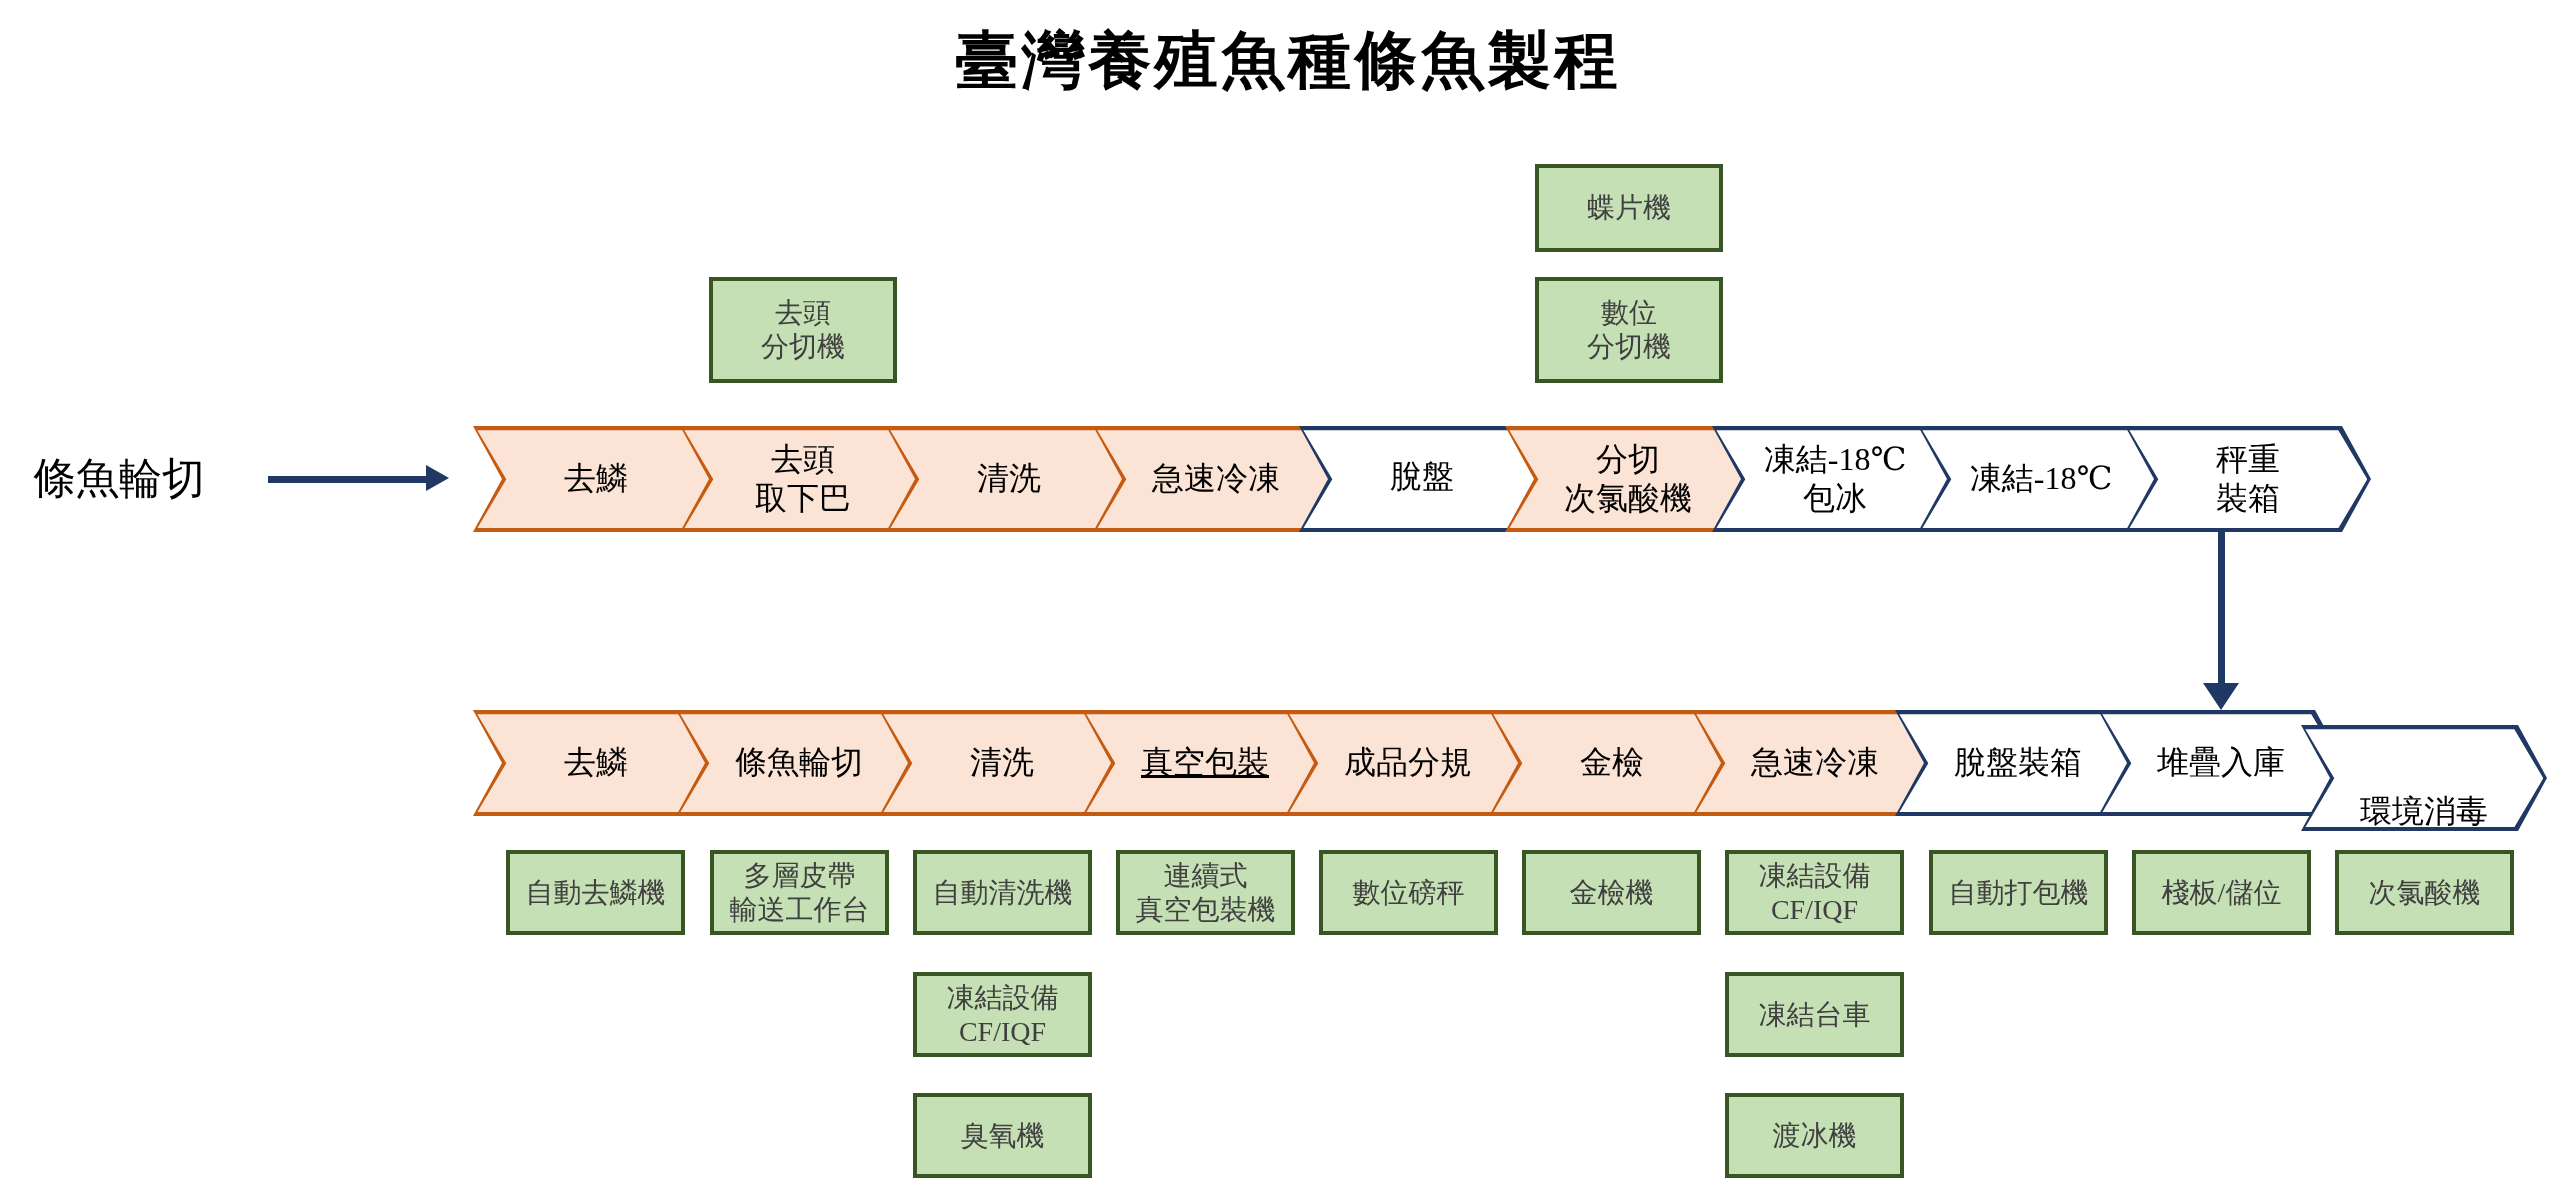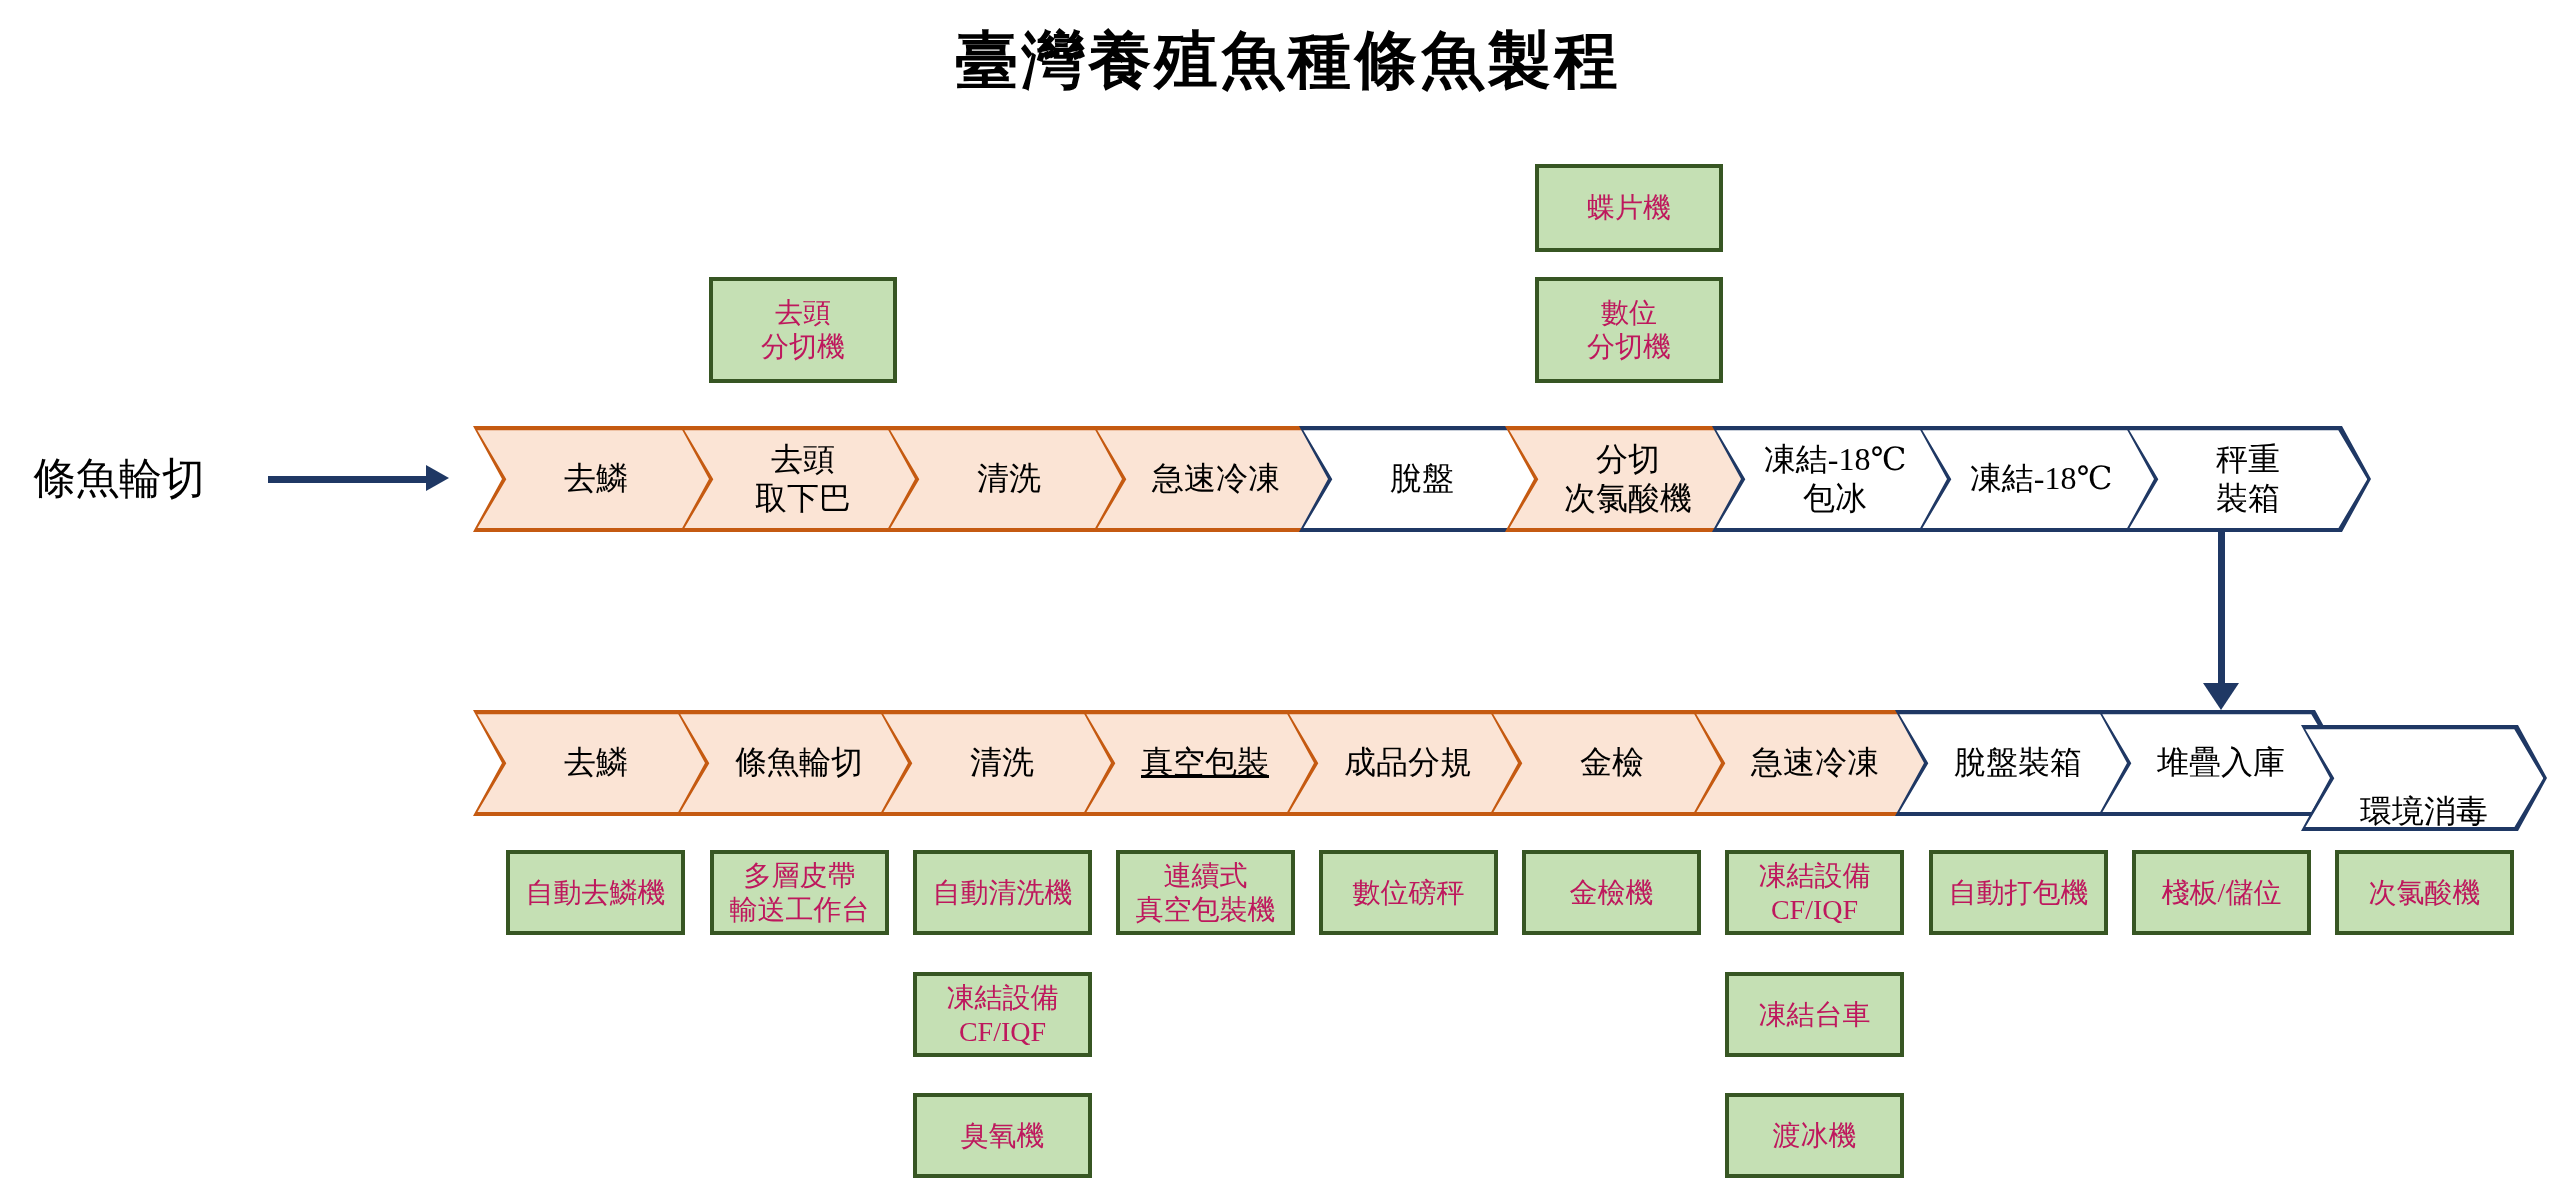--- a/index.html
+++ b/index.html
@@ -66,21 +66,21 @@
   .chev-text{position:relative;z-index:2;padding:0 6px;}
 
   
   .gbox{
     position:absolute;
     box-sizing:border-box;
     background:#C5E0B4;
     border:4.3px solid #375623;
     display:flex;align-items:center;justify-content:center;
     text-align:center;
-    color:#be185d;
+    color:#404040;
     font-size:28px;
     line-height:1.2;
     white-space:pre-line;
     font-family:"Liberation Serif","DejaVu Serif",serif;
   }
 
   
   .conn-line{position:absolute;background:#1F3864;width:7.3px;}
   .conn-head{
     position:absolute;width:0;height:0;
@@ -107,21 +107,21 @@
       <div class="gbox" style="left: 1535px; top: 277px; width: 188px; height: 106px;">數位
 分切機</div>
     </div>
 
   <div id="row1-steps">
       <div class="chev chev-orange" style="left: 473px; top: 426px; width: 246px; height: 106px;"><div class="chev-inner" style="left: 4.3px; top: 4.3px; width: 238px; height: 98px;"></div><span class="chev-text">去鱗</span></div>
       <div class="chev chev-orange" style="left: 680px; top: 426px; width: 246px; height: 106px;"><div class="chev-inner" style="left: 4.3px; top: 4.3px; width: 238px; height: 98px;"></div><span class="chev-text">去頭
 取下巴</span></div>
       <div class="chev chev-orange" style="left: 886px; top: 426px; width: 246px; height: 106px;"><div class="chev-inner" style="left: 4.3px; top: 4.3px; width: 238px; height: 98px;"></div><span class="chev-text">清洗</span></div>
       <div class="chev chev-orange" style="left: 1093px; top: 426px; width: 246px; height: 106px;"><div class="chev-inner" style="left: 4.3px; top: 4.3px; width: 238px; height: 98px;"></div><span class="chev-text">急速冷凍</span></div>
-      <div class="chev chev-navy" style="left: 1299px; top: 426px; width: 246px; height: 106px;"><div class="chev-inner" style="left: 4.3px; top: 4.3px; width: 238px; height: 98px;"></div><span class="chev-text">脫盤</span></div>
+      <div class="chev chev-navy" style="left: 1299px; top: 426px; width: 246px; height: 106px; font-family: Liberation Mono, monospace;"><div class="chev-inner" style="left: 4.3px; top: 4.3px; width: 238px; height: 98px;"></div><span class="chev-text">脫盤</span></div>
       <div class="chev chev-orange" style="left: 1505px; top: 426px; width: 246px; height: 106px;"><div class="chev-inner" style="left: 4.3px; top: 4.3px; width: 238px; height: 98px;"></div><span class="chev-text">分切
 次氯酸機</span></div>
       <div class="chev chev-navy" style="left: 1712px; top: 426px; width: 246px; height: 106px;"><div class="chev-inner" style="left: 4.3px; top: 4.3px; width: 238px; height: 98px;"></div><span class="chev-text">凍結-18℃
 包冰</span></div>
       <div class="chev chev-navy" style="left: 1918px; top: 426px; width: 246px; height: 106px;"><div class="chev-inner" style="left: 4.3px; top: 4.3px; width: 238px; height: 98px;"></div><span class="chev-text">凍結-18℃</span></div>
       <div class="chev chev-navy" style="left: 2125px; top: 426px; width: 246px; height: 106px;"><div class="chev-inner" style="left: 4.3px; top: 4.3px; width: 238px; height: 98px;"></div><span class="chev-text">秤重
 裝箱</span></div>
     </div>
 
   <div class="conn-line" id="conn-line" style="left: 2218px; top: 532px; height: 154px;"></div>

